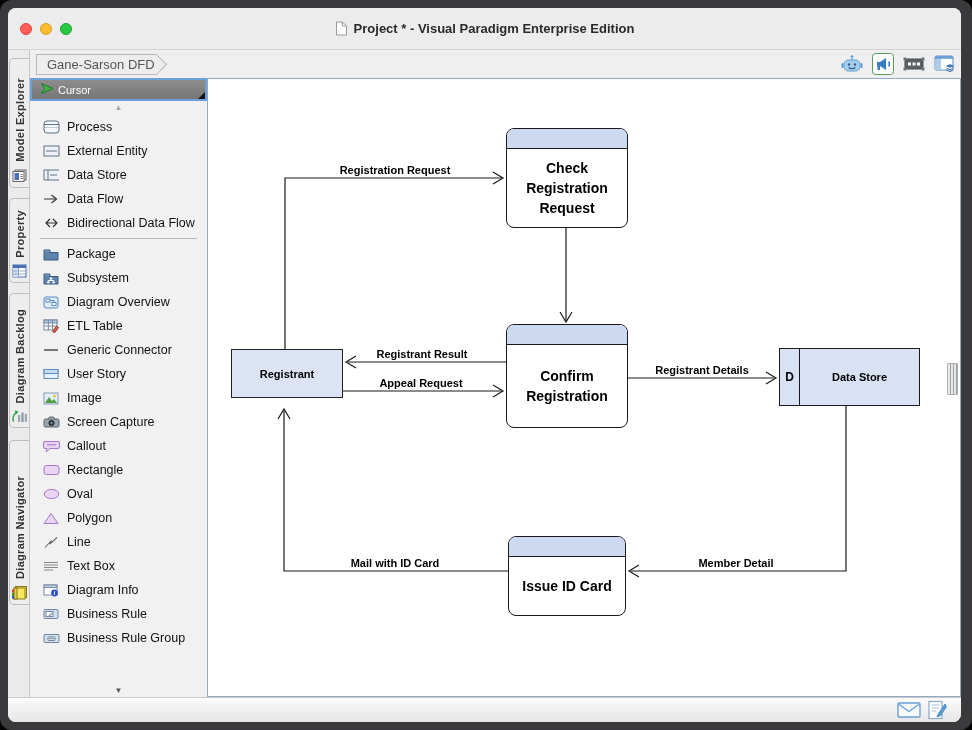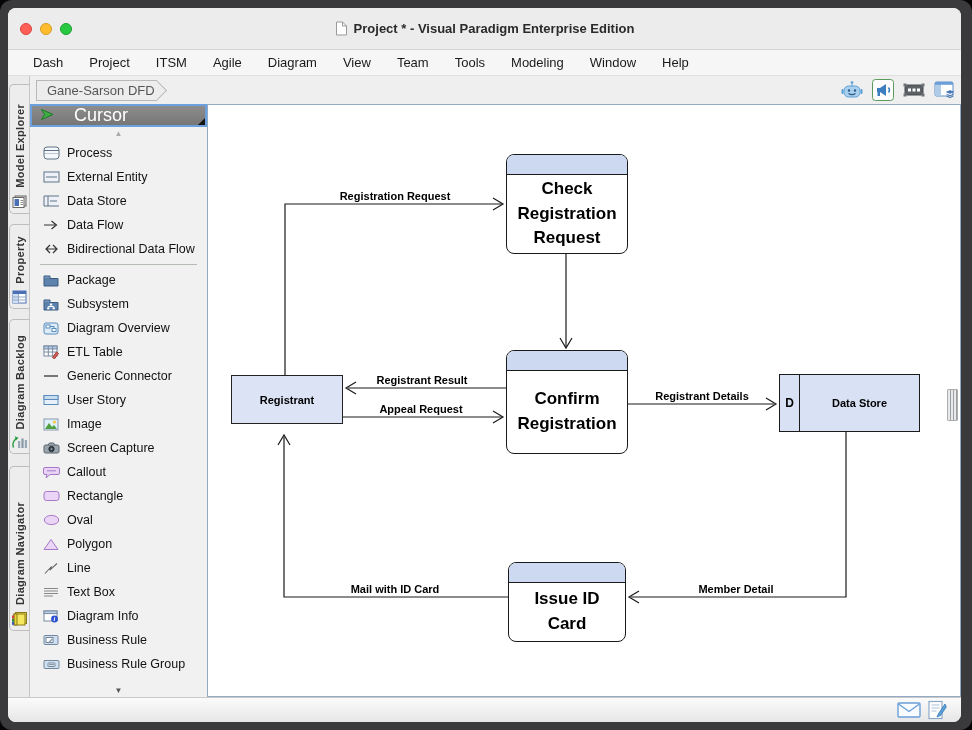--- a/index.html
+++ b/index.html
@@ -44,37 +44,37 @@
   .crumb-text { position:relative; z-index:2; background:#ededed; border:1px solid #b8b8b8; border-right:none; height:21px; line-height:19px; padding:0 2px 0 10px; font-size:13px; color:#555; }
   .crumb-arrow { position:relative; z-index:1; width:15px; height:15px; background:#ededed; border-top:1px solid #b8b8b8; border-right:1px solid #b8b8b8; transform:rotate(45deg); margin-left:-8px; }
   .toolbar-icons { display:flex; align-items:center; gap:7px; }
   .tbicon { display:flex; align-items:center; justify-content:center; width:24px; height:24px; cursor:default; }
 
   
   .contentrow { flex:1; display:flex; min-height:0; }
 
   
   .palette { width:177px; flex:none; background:#f1f1f1; display:flex; flex-direction:column; overflow:hidden; }
-  .cursor-row { position:relative; flex:none; height:23px; margin:0; background:linear-gradient(#8d8d8d,#767676); border:2px solid #6ca0dc; display:flex; align-items:center; gap:20px; padding-left:7px; color:#fff; font-size:18px; cursor:default; }
+  .cursor-row { position:relative; flex:none; height:23px; margin:0; background:linear-gradient(#8d8d8d,#767676); border:2px solid #6ca0dc; display:flex; align-items:center; gap:4px; padding-left:7px; color:#fff; font-size:11px; cursor:default; }
   .cursor-row .corner { position:absolute; right:0; bottom:0; width:0; height:0; border-left:7px solid transparent; border-bottom:7px solid #141414; }
   .scrollup { flex:none; height:14px; line-height:14px; text-align:center; font-size:8px; color:#a9a9a9; cursor:default; }
   .plist { display:flex; flex-direction:column; }
   .pitem { height:24px; flex:none; display:flex; align-items:center; gap:7px; padding-left:12px; cursor:default; }
   .picon { width:18px; display:flex; justify-content:center; align-items:center; }
   .plabel { font-size:12.5px; color:#111; white-space:nowrap; }
   .psep { height:1px; background:#b4bcb4; margin:3px 10px; }
   .scrolldown { flex:none; margin-top:auto; height:12px; line-height:12px; text-align:center; font-size:8px; color:#555; cursor:default; }
 
   
   .canvas { position:relative; flex:1; background:#fff; border:1px solid #92aac4; overflow:hidden; }
   .flows { position:absolute; left:0; top:0; z-index:1; }
   .node { position:absolute; z-index:2; }
   .proc { background:#fff; border:1.4px solid #1a1a1a; border-radius:8px; display:flex; flex-direction:column; overflow:hidden; }
   .proc-head { flex:none; height:20px; background:#cdd9f0; border-bottom:1.4px solid #1a1a1a; }
-  .proc-body { flex:1; display:flex; align-items:center; justify-content:center; text-align:center; font-size:17px; font-weight:bold; line-height:1.45; padding:0 8px; color:#000; }
+  .proc-body { flex:1; display:flex; align-items:center; justify-content:center; text-align:center; font-size:14px; font-weight:bold; line-height:1.45; padding:0 8px; color:#000; }
   .entity { background:#dbe3f4; border:1.4px solid #222; display:flex; align-items:center; justify-content:center; font-size:11px; font-weight:bold; color:#000; }
   .dstore { background:#d8e2f4; border:1.4px solid #1a1a1a; display:flex; }
   .dstore-id { width:20px; flex:none; border-right:1.4px solid #1a1a1a; display:flex; align-items:center; justify-content:center; font-size:12px; font-weight:bold; }
   .dstore-label { flex:1; display:flex; align-items:center; justify-content:center; font-size:11px; font-weight:bold; }
   .flabel { position:absolute; z-index:3; transform:translateX(-50%); white-space:nowrap; font-size:11px; font-weight:bold; color:#000; background:#fff; padding:0 3px; }
   .grip { position:absolute; z-index:4; right:2px; top:284px; width:11px; height:32px; background:#e9e9e9; border:1px solid #aeaeae; border-radius:1px;
           background-image:linear-gradient(90deg, transparent 2px, #99a0a8 2px, #99a0a8 3px, transparent 3px, transparent 5px, #99a0a8 5px, #99a0a8 6px, transparent 6px, transparent 8px, #99a0a8 8px, #99a0a8 9px, transparent 9px); }
 
   
   .statusbar { height:25px; flex:none; background:linear-gradient(#fbfbfb,#e6e6e6); border-top:1px solid #c9c9c9; display:flex; align-items:center; justify-content:flex-end; gap:14px; padding-right:14px; }
@@ -97,33 +97,20 @@
           <span class="title-icon">
               <svg width="13" height="15" viewBox="0 0 13 15">
                 <path d="M1.5 1h6l4 4v9h-10z" fill="#fff" stroke="#9a9a9a"></path>
                 <path d="M7.5 1v4h4" fill="none" stroke="#9a9a9a"></path>
               </svg>
             </span>
           <span class="title-text">Project * - Visual Paradigm Enterprise Edition</span>
         </div>
       </div>
 
-      <div class="menubar">
-        <span class="menu-item">Dash</span>
-          <span class="menu-item">Project</span>
-          <span class="menu-item">ITSM</span>
-          <span class="menu-item">Agile</span>
-          <span class="menu-item">Diagram</span>
-          <span class="menu-item">View</span>
-          <span class="menu-item">Team</span>
-          <span class="menu-item">Tools</span>
-          <span class="menu-item">Modeling</span>
-          <span class="menu-item">Window</span>
-          <span class="menu-item">Help</span>
-      </div>
 
       <div class="bodyrow">
 
         <div class="tabstrip">
 
             <div class="vtab">
               <span class="vtab-label">Model Explorer</span>
               <span class="vtab-icon">
                 <svg width="17" height="15" viewBox="0 0 17 15">
                   <rect x="4" y="2" width="11" height="10" fill="#e2e2e2" stroke="#666"></rect>

